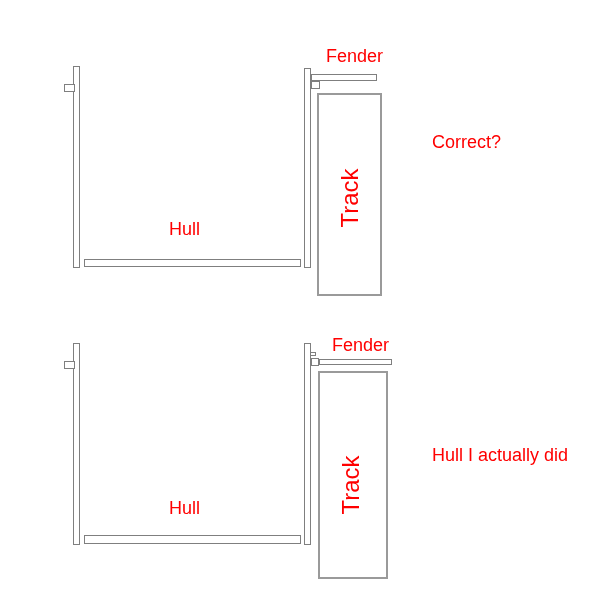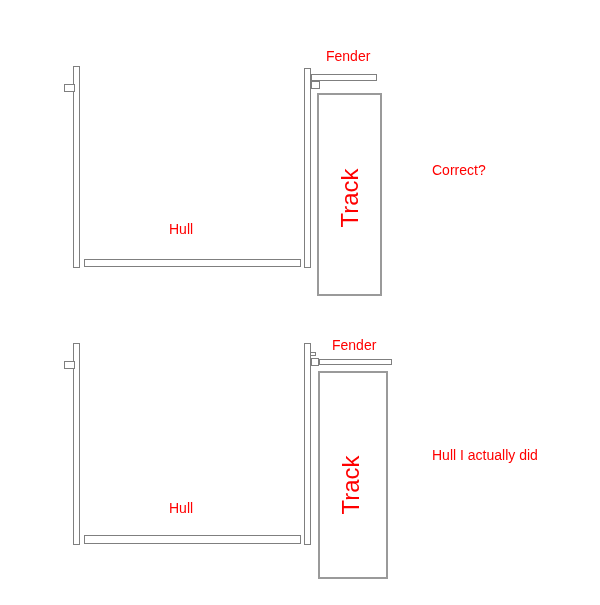--- a/index.html
+++ b/index.html
@@ -15,21 +15,21 @@
     background:#fff;
     border:1px solid var(--outline,#7f7f7f);
     box-sizing:border-box;
   }
   .track{
     border:2px solid var(--track_outline,#9a9a9a);
   }
   .lbl{
     position:absolute;
     color:var(--label_red,#f00);
-    font-size:14px;
+    font-size:18px;
     line-height:20px;
     white-space:nowrap;
   }
   .track-lbl{
     font-size:24px;
     line-height:24px;
     transform:translate(-50%,-50%) rotate(-90deg);
     transform-origin:center center;
   }
 
@@ -37,21 +37,21 @@
   #d1-left-wall   {left:73px;  top:66px;  width:7px;   height:202px;}
   #d1-left-tab    {left:64px;  top:84px;  width:11px;  height:8px;}
   #d1-bottom-plate{left:84px;  top:259px; width:217px; height:8px;}
   #d1-right-wall  {left:304px; top:68px;  width:7px;   height:200px;}
   #d1-fender-bar  {left:311px; top:74px;  width:66px;  height:7px;}
   #d1-mount-square{left:311px; top:81px;  width:9px;   height:8px;}
   #d1-track       {left:317px; top:93px;  width:65px;  height:203px;}
   #d1-fender-lbl  {left:326px; top:46px;}
   #d1-hull-lbl    {left:169px; top:219px;}
   #d1-track-lbl   {left:350px; top:198px;}
-  #d1-caption     {left:432px; top:132px;margin-top:28px;}
+  #d1-caption     {left:432px; top:132px;}
 
   
   #d2-left-wall   {left:73px;  top:343px; width:7px;   height:202px;}
   #d2-left-tab    {left:64px;  top:361px; width:11px;  height:8px;}
   #d2-bottom-plate{left:84px;  top:535px; width:217px; height:9px;}
   #d2-right-wall  {left:304px; top:343px; width:7px;   height:202px;}
   #d2-notch       {left:310px; top:352px; width:6px;   height:4px;}
   #d2-mount-square{left:311px; top:358px; width:8px;   height:8px;}
   #d2-fender-bar  {left:319px; top:359px; width:73px;  height:6px;}
   #d2-track       {left:318px; top:371px; width:70px;  height:208px;}

